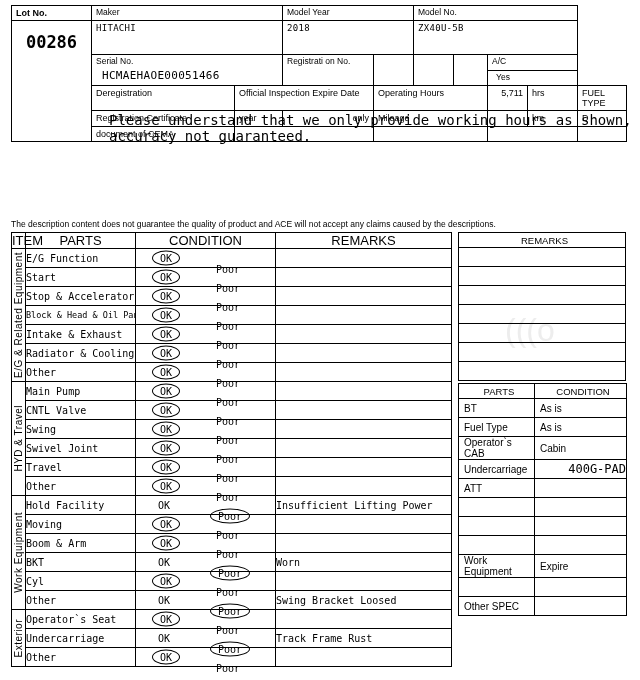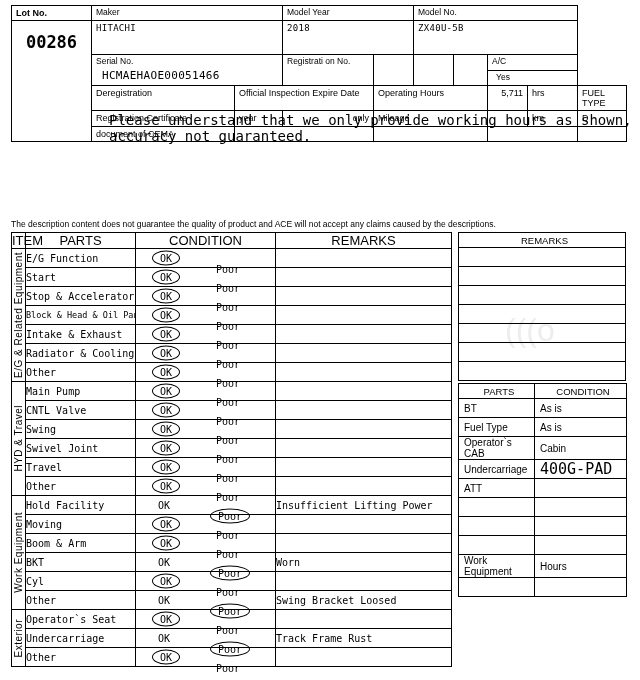--- a/index.html
+++ b/index.html
@@ -162,21 +162,22 @@
   .rt td, .rt th {
     border: 1px solid #000;
     height: 18px;
     font-size: 10px;
     padding: 0 0 0 5px;
     font-weight: normal;
   }
   .rt th { text-align: center; font-size: 9.5px; height: 14px; }
   .rt .mono {
     font-family: "DejaVu Sans Mono", monospace;
-    font-size: 15px;
+    font-size: 12px;
+    text-align: right;
   }
   #rt-remarks { top: 232px; }
   #rt-parts { top: 383px; }
 
   .footer {
     position: absolute;
     left: 42px;
     top: 651px;
     font-size: 10px;
     font-family: "DejaVu Sans Mono", monospace;
@@ -583,23 +584,27 @@
     <tr>
       <td></td>
       <td></td>
     </tr>
     <tr>
       <td></td>
       <td></td>
     </tr>
     <tr>
       <td>Work Equipment</td>
-      <td>Hours</td>
-    </tr>
-    <tr>
-      <td></td>
+      <td>Expire</td>
+    </tr>
+    <tr>
+      <td></td>
+      <td></td>
+    </tr>
+    <tr>
+      <td>Other SPEC</td>
       <td></td>
     </tr>
   </tbody>
     </table>
 
 
 </div>
 
 </body></html>

